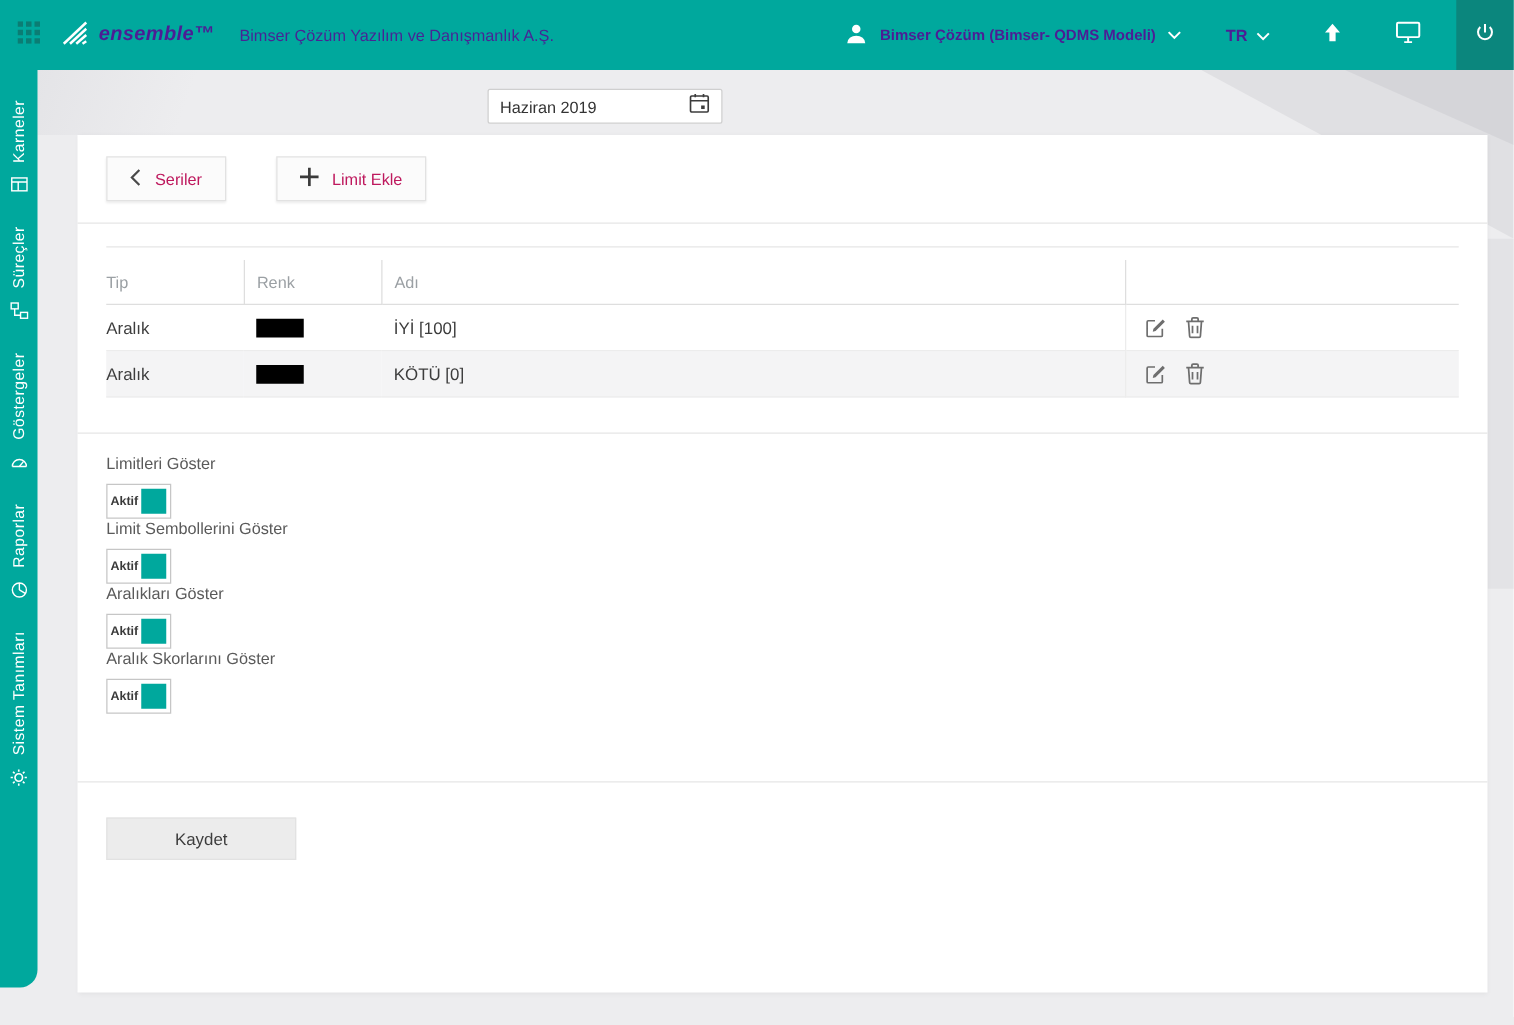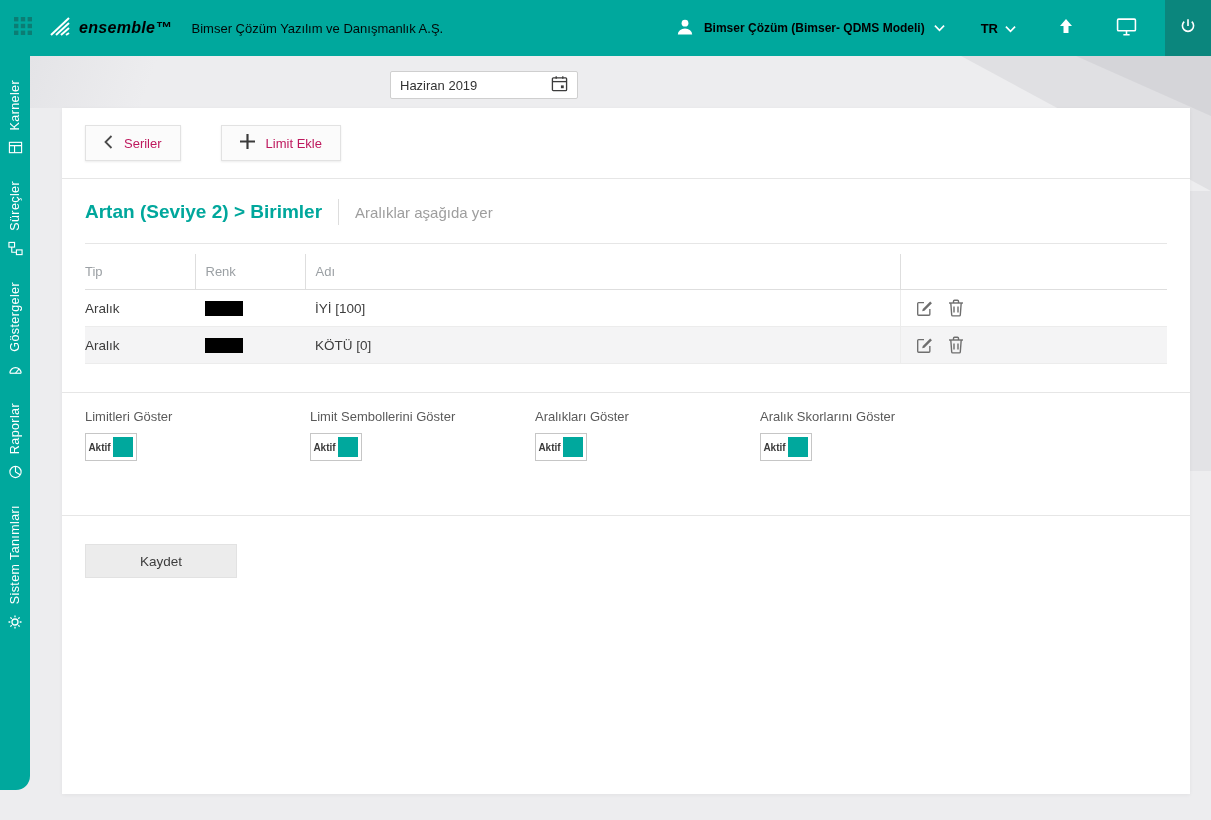--- a/index.html
+++ b/index.html
@@ -1,21 +1,21 @@
 <!DOCTYPE html>
 <html><head>
 <meta charset="utf-8">
 <style>
   html,body{margin:0;padding:0;width:1211px;height:820px;overflow:hidden;
     font-family:"Liberation Sans","DejaVu Sans",sans-serif;background:#fff;}
   .screen{position:relative;width:1211px;height:820px;}
 
   
   .topbar{position:absolute;top:0;left:0;right:0;height:56px;background:#00a89d;
-    display:flex;align-items:center;color:#000000;z-index:10;}
+    display:flex;align-items:center;color:#4c1d95;z-index:10;}
   .topbar-dark{position:absolute;top:0;bottom:0;left:598px;right:0;background:#0a958b;
     clip-path:polygon(58px 0,100% 0,100% 100%,0 100%);z-index:1;}
   .topbar > *{position:relative;z-index:2;}
   .waffle{width:46px;height:56px;display:flex;align-items:center;justify-content:center;cursor:pointer;}
   .logo-wrap{display:flex;align-items:center;gap:7px;margin-left:2px;}
   .logo-text{font-size:16px;font-weight:bold;font-style:italic;letter-spacing:.3px;}
   .company{margin-left:20px;font-size:13px;opacity:.95;}
   .account{margin-left:auto;display:flex;align-items:center;gap:9px;cursor:pointer;font-size:12px;font-weight:bold;}
   .lang{margin-left:36px;display:flex;gap:7px;cursor:pointer;font-size:13px;font-weight:bold;}
   .icon-btn{margin-left:42px;display:flex;align-items:center;cursor:pointer;}
@@ -63,21 +63,21 @@
     border-bottom:1px solid #dedede;}
   th.sep{border-right:1px solid #dedede;}
   td{padding:9px 10px;border-bottom:1px solid #ececec;}
   td.sep{border-right:1px solid #ececec;}
   th:first-child,td:first-child{padding-left:0;}
   tr.alt{background:#f4f4f5;}
   .swatch{display:inline-block;width:38px;height:15px;vertical-align:middle;}
   .row-actions{display:flex;gap:15px;align-items:center;padding-left:4px;}
   .row-actions .act{cursor:pointer;display:flex;}
 
-  .toggles{display:flex;padding:16px 23px 26px;}
+  .toggles{display:flex;padding:16px 23px 26px;flex-direction:column;}
   .toggle-group{width:225px;}
   .toggle-label{font-size:13px;color:#5a5a5a;}
   .toggle{margin-top:9px;width:52px;height:28px;border:1px solid #c6c6c6;background:#fff;
     display:flex;align-items:center;cursor:pointer;box-sizing:border-box;}
   .toggle-state{flex:1;text-align:center;font-size:10px;font-weight:bold;color:#3a3a3a;}
   .toggle-knob{width:20px;height:20px;margin-right:3px;background:#00a89d;}
 
   .footer-actions{padding:28px 23px;}
   .save-btn{width:152px;height:34px;background:#ececec;border:1px solid #e2e2e2;
     display:flex;align-items:center;justify-content:center;font-size:13.5px;color:#3d3d3d;cursor:pointer;}
@@ -253,25 +253,20 @@
         <button class="btn">
           <span>
             <svg width="15" height="15" viewBox="0 0 14 14" fill="#3a3a3a">
                 <path d="M6 0 h2 v6 h6 v2 H8 v6 H6 V8 H0 V6 h6 z"></path>
               </svg>
           </span>
           <span>Limit Ekle</span>
         </button>
       </div>
 
-      <div class="heading-row">
-        <span class="title">Artan (Seviye 2) &gt; Birimler</span>
-        <span class="vsep"></span>
-        <span class="subtitle">Aralıklar aşağıda yer</span>
-      </div>
       <div class="hr-inset"></div>
 
       <div class="table-wrap">
         <table>
           <colgroup>
               <col style="width:110px">
               <col style="width:110px">
               <col style="width:595px">
               <col>
             </colgroup>

